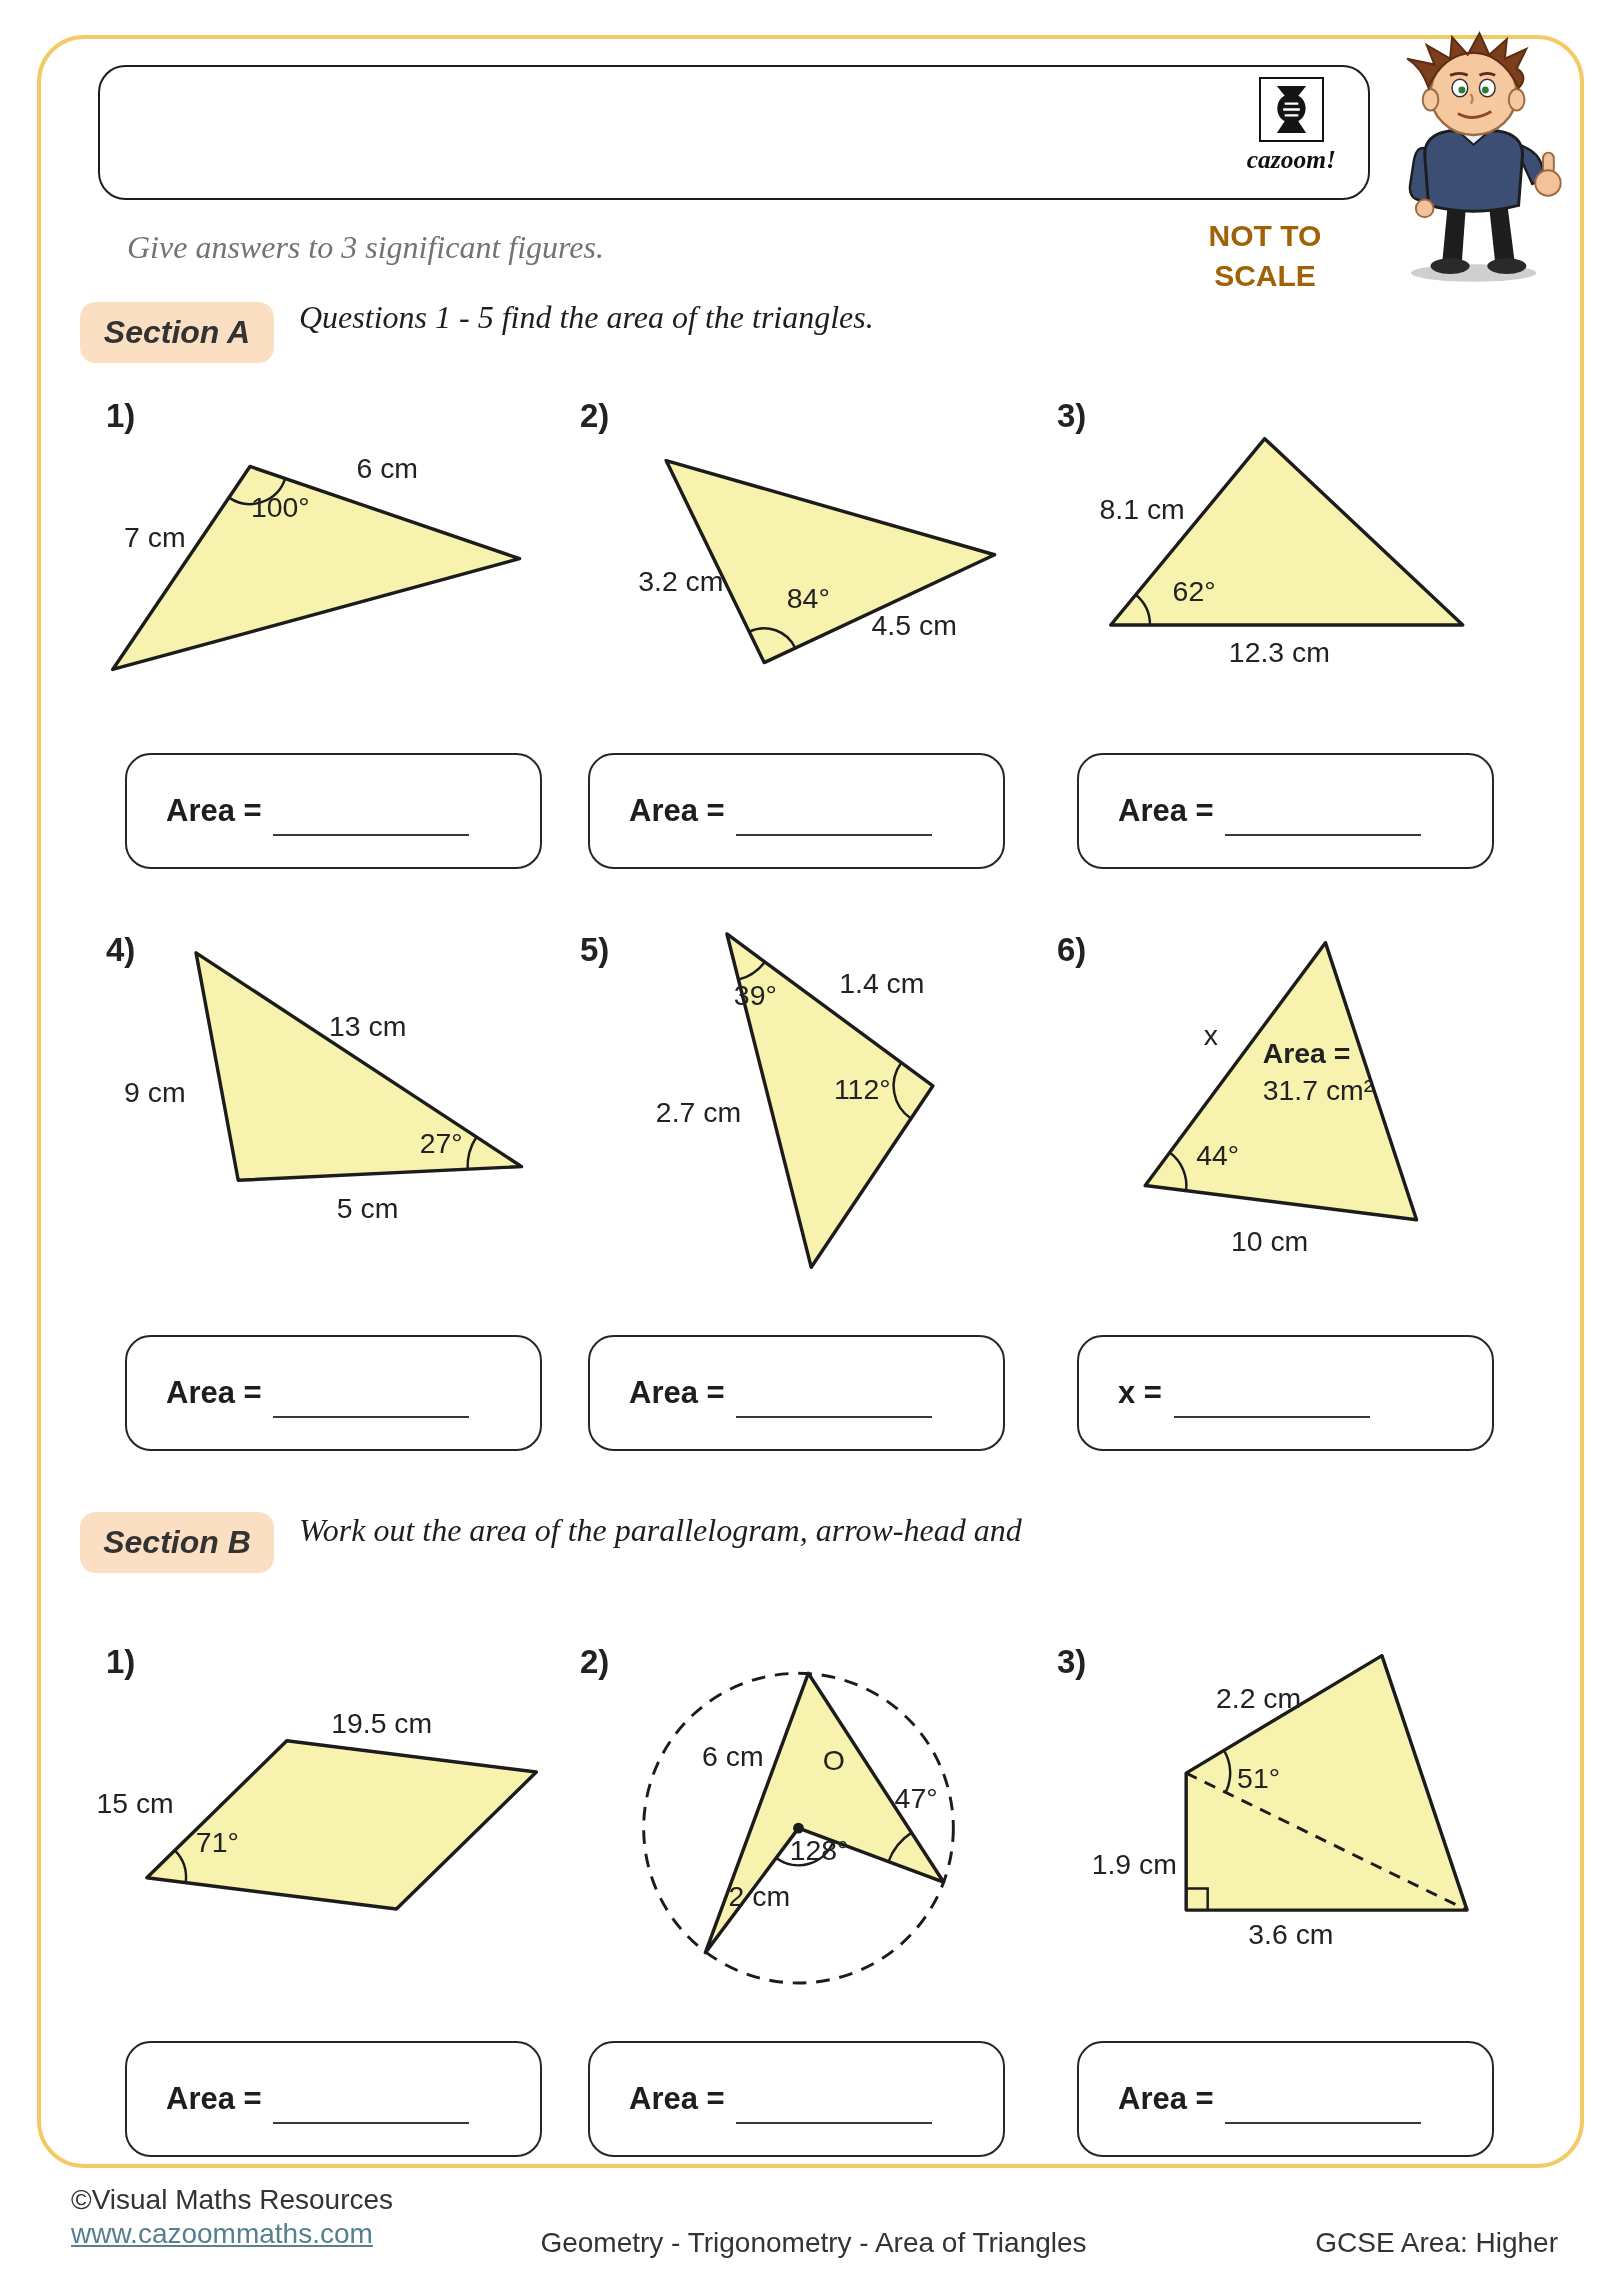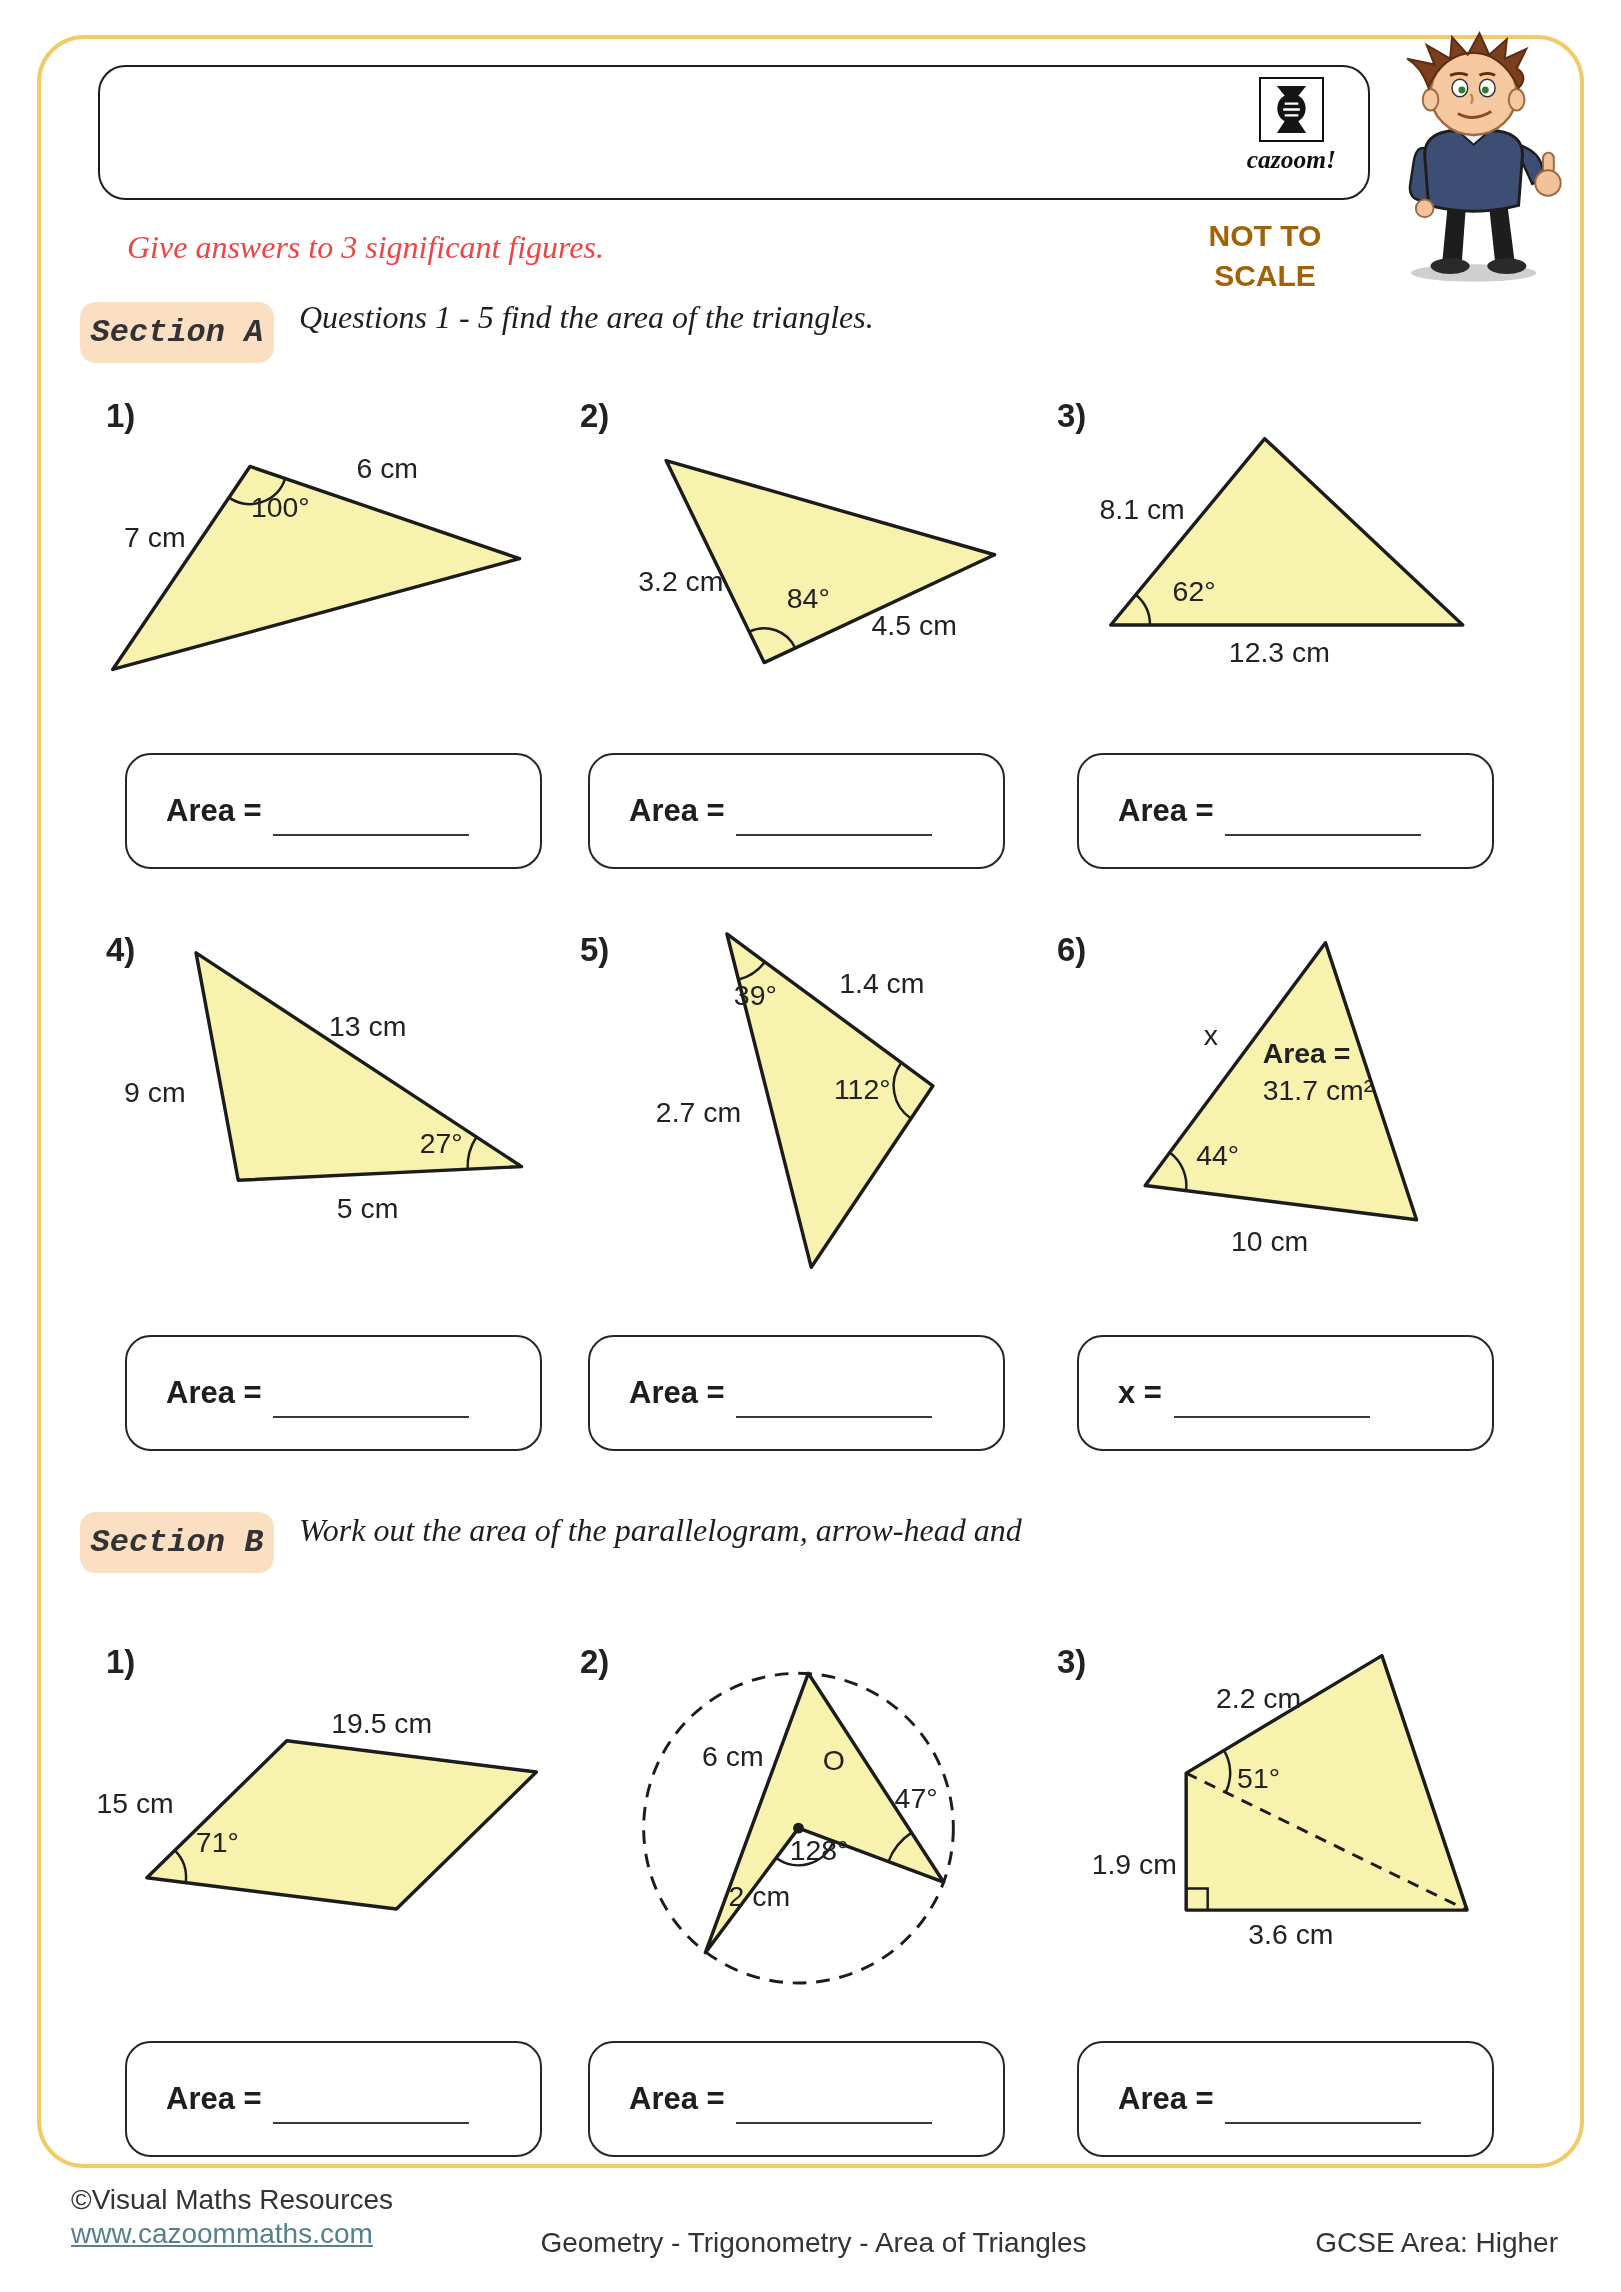--- a/index.html
+++ b/index.html
@@ -25,32 +25,32 @@
     left:45px; top:41px; font-size:44px; font-weight:bold; color:#3c3c3c; letter-spacing:1px;
   }
   #logo { right:15.7px; top:9.8px; width:122px; text-align:center; }
   .logo-box { width:65px; height:65px; border:2.9px solid #101010; margin:0 auto;
               display:flex; align-items:center; justify-content:center; background:#fff; }
   .logo-text { font-family:"Liberation Serif", serif; font-style:italic; font-weight:bold;
                font-size:25.5px; margin-top:2.9px; color:#101010; }
 
   #instruction {
     left:127px; top:229px; font-family:"Liberation Serif", serif; font-style:italic;
-    font-size:32px; color:#ef4444;
+    font-size:32px; color:#737373;
   }
   #not-to-scale {
     left:1157px; top:216px; width:216px; text-align:center;
     font-weight:bold; font-size:30px; line-height:40px; color:#a16207;
   }
 
   
   .badge {
     width:194px; height:61px; background:#FBDFC2; border-radius:15.7px;
     display:flex; align-items:center; justify-content:center;
-    font-family:Liberation Mono, monospace; font-style:italic; font-weight:bold;
+    font-family:Liberation Sans, sans-serif; font-style:italic; font-weight:bold;
     font-size:32px; color:#333;
   }
   #badge-a { left:80px; top:302px; }
   #badge-b { left:80px; top:1512px; }
   .sec-text {
     font-family:"Liberation Serif", serif; font-style:italic;
     font-size:32px; line-height:46px; color:#1e1e1e;
   }
   #sec-a-text { left:299px; top:294px; }
   #sec-b-text { left:299px; top:1507px; }

